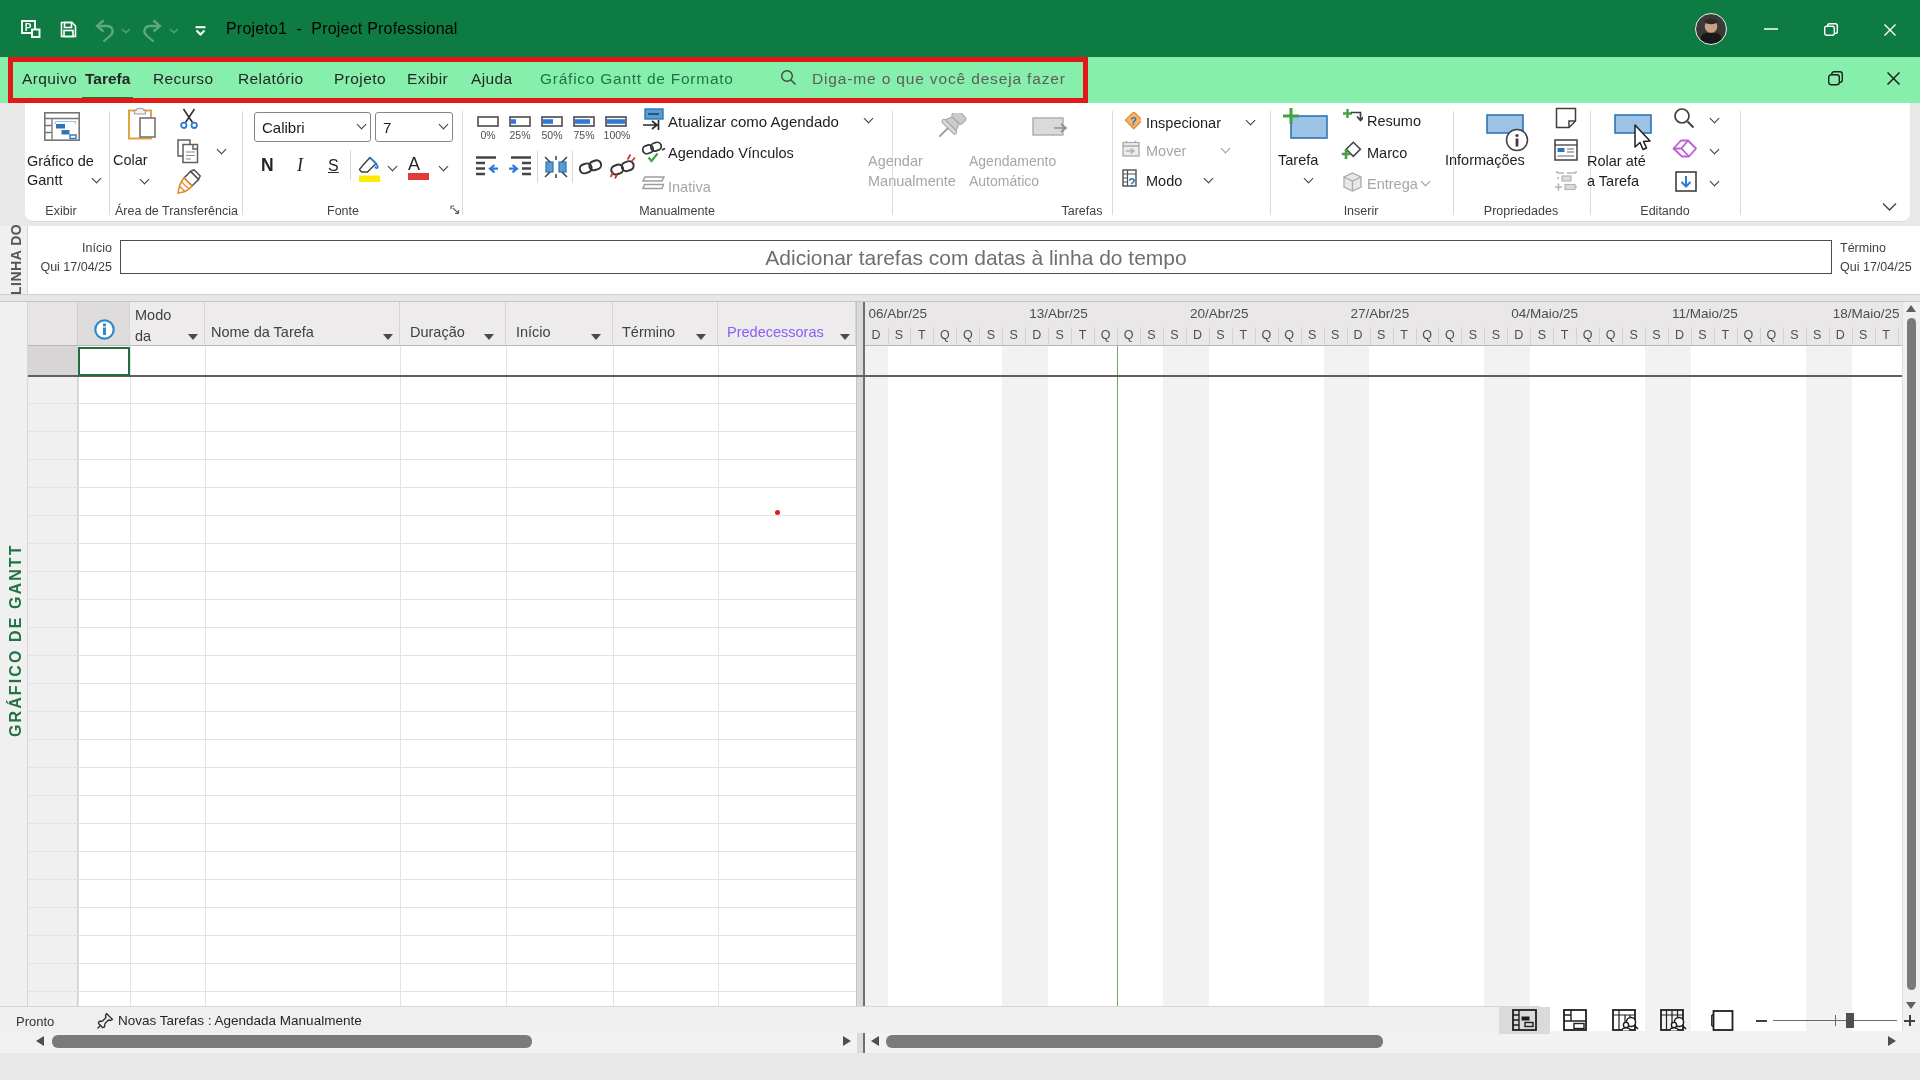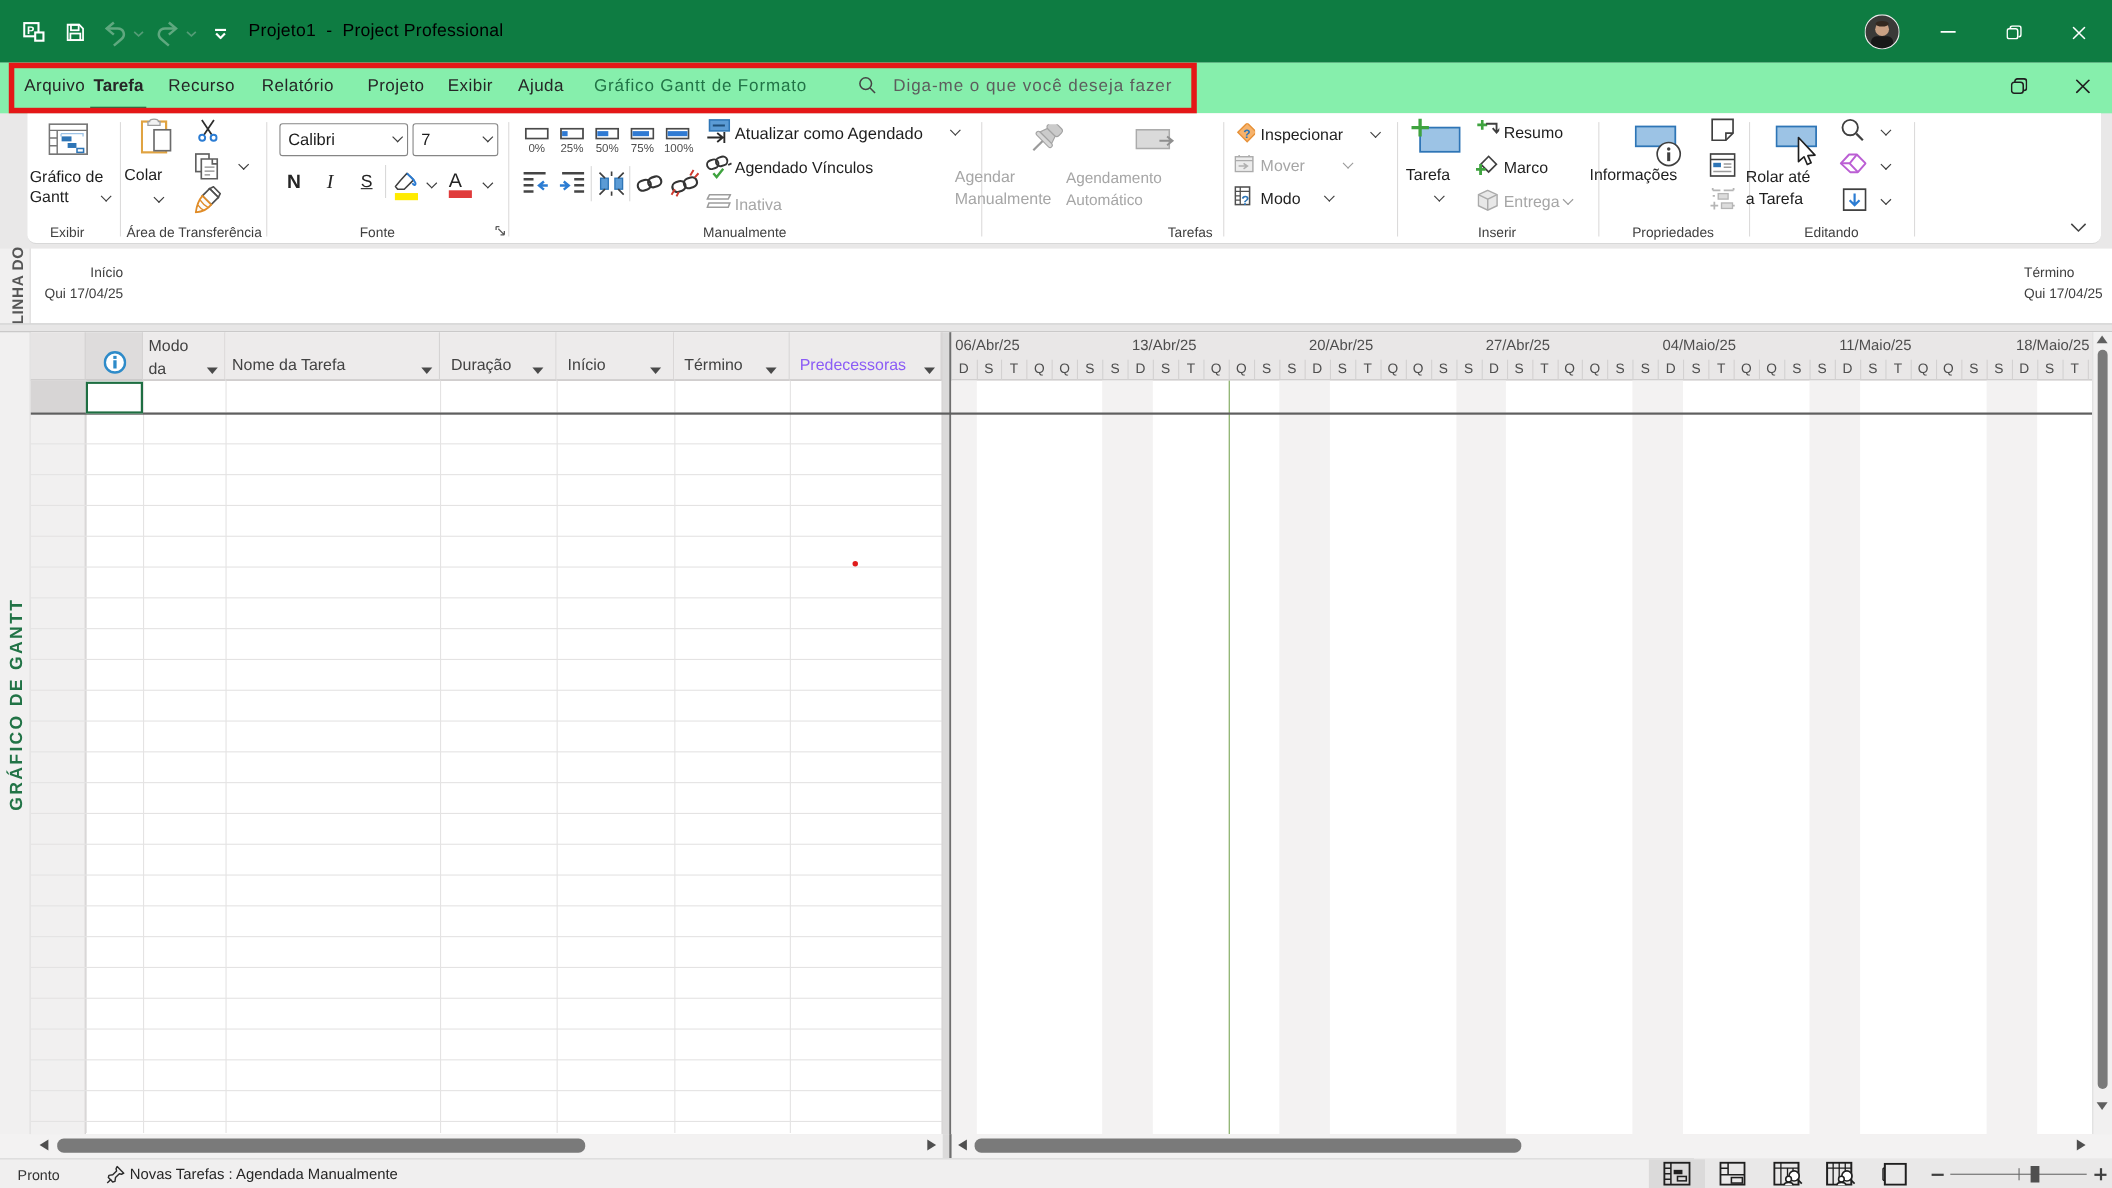--- a/index.html
+++ b/index.html
@@ -28,21 +28,21 @@
 .vtext{position:absolute;transform:rotate(-90deg);transform-origin:0 0;white-space:nowrap}
 #timeline{position:absolute;left:28px;top:226px;width:1892px;height:68px;background:#fff}
 #tsplit{position:absolute;left:0px;top:294px;width:1920px;height:8px;background:#e7e6e6;border-top:1px solid #d0cfcf;border-bottom:1px solid #c7c6c6}
 
 #grid{position:absolute;left:28px;top:302px;width:1892px;height:729px;background:#fff}
 .hdrcell{position:absolute;top:0;height:44px;background:#edebeb;border-right:1px solid #d5d3d3;font-size:14.5px;color:#424242}
 .harrow{position:absolute;width:0;height:0;border-left:5px solid transparent;border-right:5px solid transparent;border-top:6px solid #4a4a4a}
 .vline{position:absolute;top:44px;width:1px;height:684px;background:#e4e3e3}
 
 #hscroll{position:absolute;left:0;top:1031px;width:1920px;height:22px;background:#f3f2f2}
-#statusbar{position:absolute;left:0;top:1053px;width:1540px;height:27px;background:#f0efef;border-top:1px solid #d8d7d7;font-size:13.5px;color:#333}
+#statusbar{position:absolute;left:0;top:1006px;width:1540px;height:27px;background:#f0efef;border-top:1px solid #d8d7d7;font-size:13.5px;color:#333}
 .thumb{position:absolute;background:#7a7a7a;border-radius:6px}
 .sarrow{position:absolute;width:0;height:0}
 </style></head>
 <body>
 <div id="stage">
 
 <div id="titlebar">
   <svg class="abs" style="left:21px;top:20px" width="21" height="19" viewBox="0 0 21 19">
     <rect x="1" y="1" width="13" height="12" fill="none" stroke="#fff" stroke-width="1.9"></rect>
     <text x="7" y="11" font-size="10" font-weight="bold" fill="#fff" text-anchor="middle" font-family="Liberation Sans">P</text>
@@ -388,20 +388,21 @@
 <svg class="abs" style="left:1857px;top:99px" width="15" height="10" viewBox="0 0 15 10">
         <path d="M1 1.5 L7.5 8 L14 1.5" fill="none" stroke="#444" stroke-width="1.4"></path>
       </svg>
 </div>
 
 <div id="sidebar"></div>
 <div class="vtext" style="left:8px;top:295px;font-size:14px;font-weight:bold;color:#565656;letter-spacing:.5px">LINHA DO</div>
 <div class="vtext" style="left:7px;top:737px;font-size:16px;font-weight:bold;color:#217346;letter-spacing:2.1px">GRÁFICO DE GANTT</div>
 <div id="timeline">
   <div class="abs" style="left:10px;top:13px;width:74px;text-align:right;font-size:12.5px;color:#404040;line-height:19px">Início<br>Qui 17/04/25</div>
+  <div class="abs" style="left:92px;top:14px;width:1712px;height:34px;border:1px solid #4e4e4e;text-align:center;line-height:33px;font-size:21px;color:#6f6f6f">Adicionar tarefas com datas à linha do tempo</div>
   <div class="abs" style="left:1812px;top:13px;width:80px;text-align:left;font-size:12.5px;color:#404040;line-height:19px">Término<br>Qui 17/04/25</div>
 </div>
 <div id="tsplit"></div>
 
 <div id="grid">
 <div class="abs" style="left:0;top:0;width:50px;height:44px;background:#e6e4e4;border-right:1px solid #cfcdcd;border-bottom:1px solid #b9b7b7"></div>
 <div class="hdrcell" style="left:50px;width:52px;background:#dedcdc;border-bottom:1px solid #b9b7b7"></div>
 <div class="hdrcell" style="left:102px;width:75px;border-bottom:1px solid #b9b7b7"></div>
 <div class="hdrcell" style="left:177px;width:195px;border-bottom:1px solid #b9b7b7"></div>
 <div class="hdrcell" style="left:372px;width:106px;border-bottom:1px solid #b9b7b7"></div>

